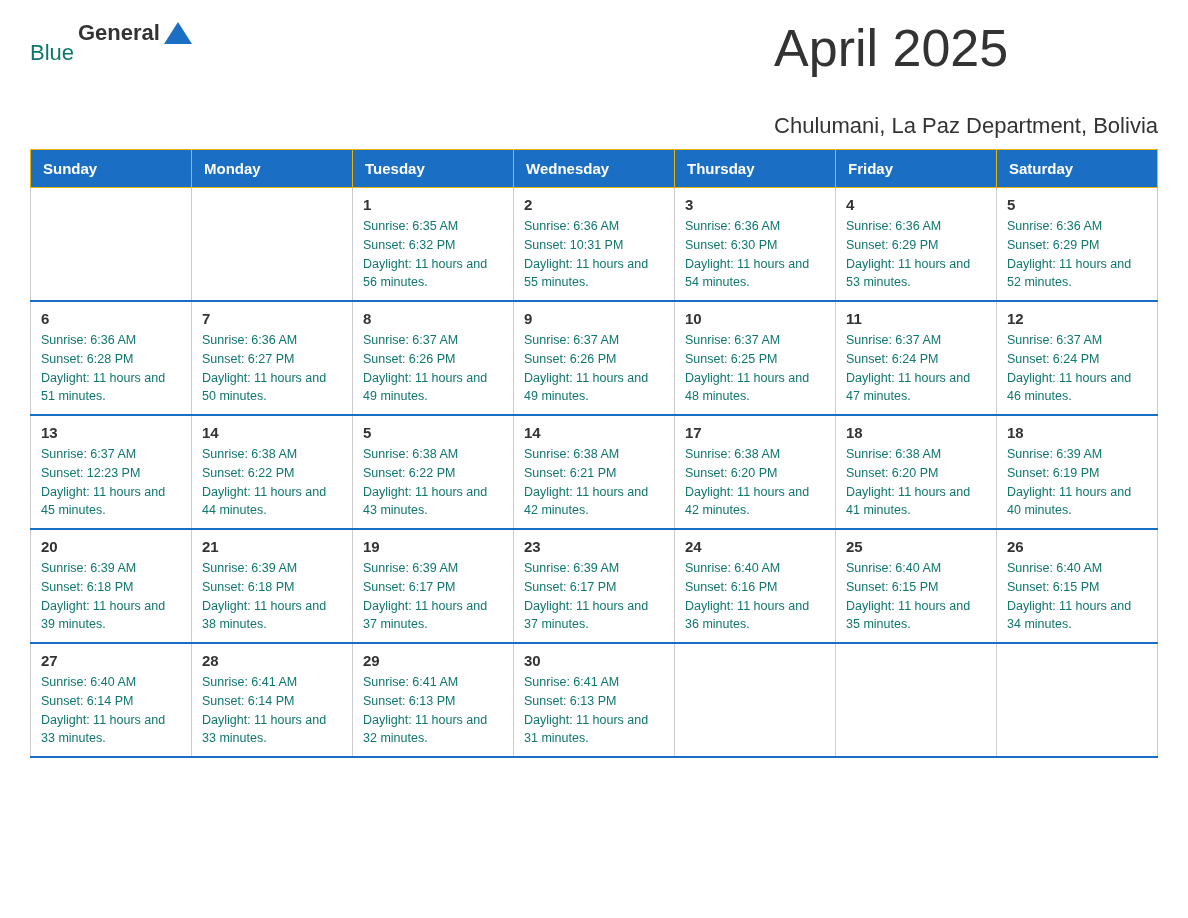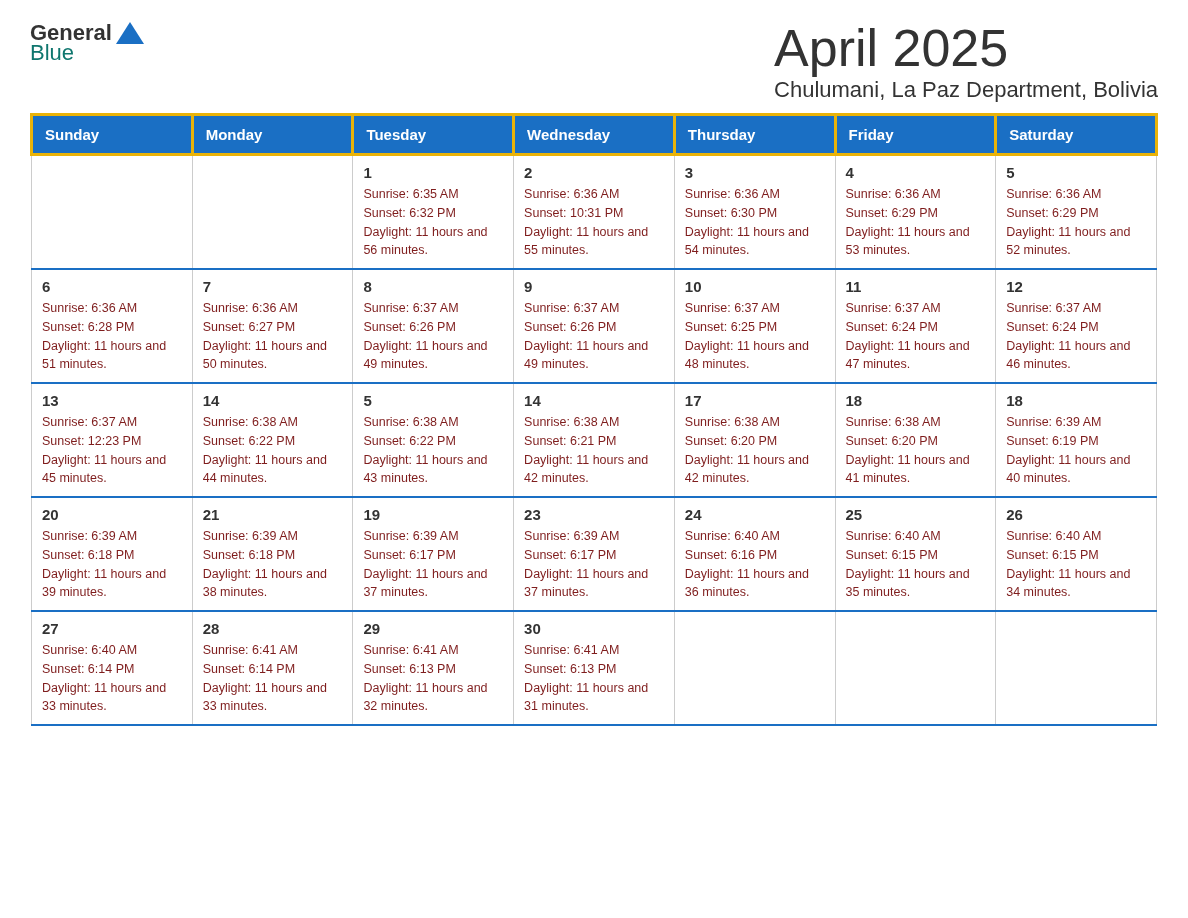--- a/index.html
+++ b/index.html
@@ -33,36 +33,37 @@
     .title-block h1 {
       font-size: 52px;
       font-weight: normal;
       color: #333;
       line-height: 1.1;
     }
     .title-block h2 {
       font-size: 22px;
       font-weight: normal;
       color: #333;
+      margin-top: 36px;
     }
     .calendar {
       width: 100%;
       border-collapse: collapse;
       margin-top: 8px;
     }
     .calendar thead tr {
       background-color: #1a6fc4;
     }
     .calendar thead th {
       color: #fff;
       font-size: 15px;
       font-weight: 600;
       padding: 10px 12px;
       text-align: left;
-      border: 3px solid #eab308;
+      border: 1px solid #eab308;
       width: calc(100% / 7);
     }
     .calendar tbody td {
       vertical-align: top;
       padding: 8px 10px;
       border: 1px solid #ccc;
       font-size: 12.5px;
       color: #333;
       width: calc(100% / 7);
       min-height: 100px;
@@ -72,34 +73,35 @@
     }
     .day-number {
       font-size: 15px;
       font-weight: bold;
       color: #333;
       display: block;
       margin-bottom: 4px;
     }
     .day-detail {
       font-size: 12.5px;
-      color: #7f1d1d;
+      color: #0f766e;
       line-height: 1.5;
     }
     .empty-cell {
       background: #fff;
     }
     .logo-wrapper {
       display: flex;
       flex-direction: column;
       align-items: flex-start;
     }
     .logo-name-row {
       display: flex;
       align-items: center;
+      margin-left: 48px;
     }
     .logo-icon {
       display: flex;
       align-items: flex-end;
       margin-left: 4px;
     }
   </style>
 </head>
 <body>
 

